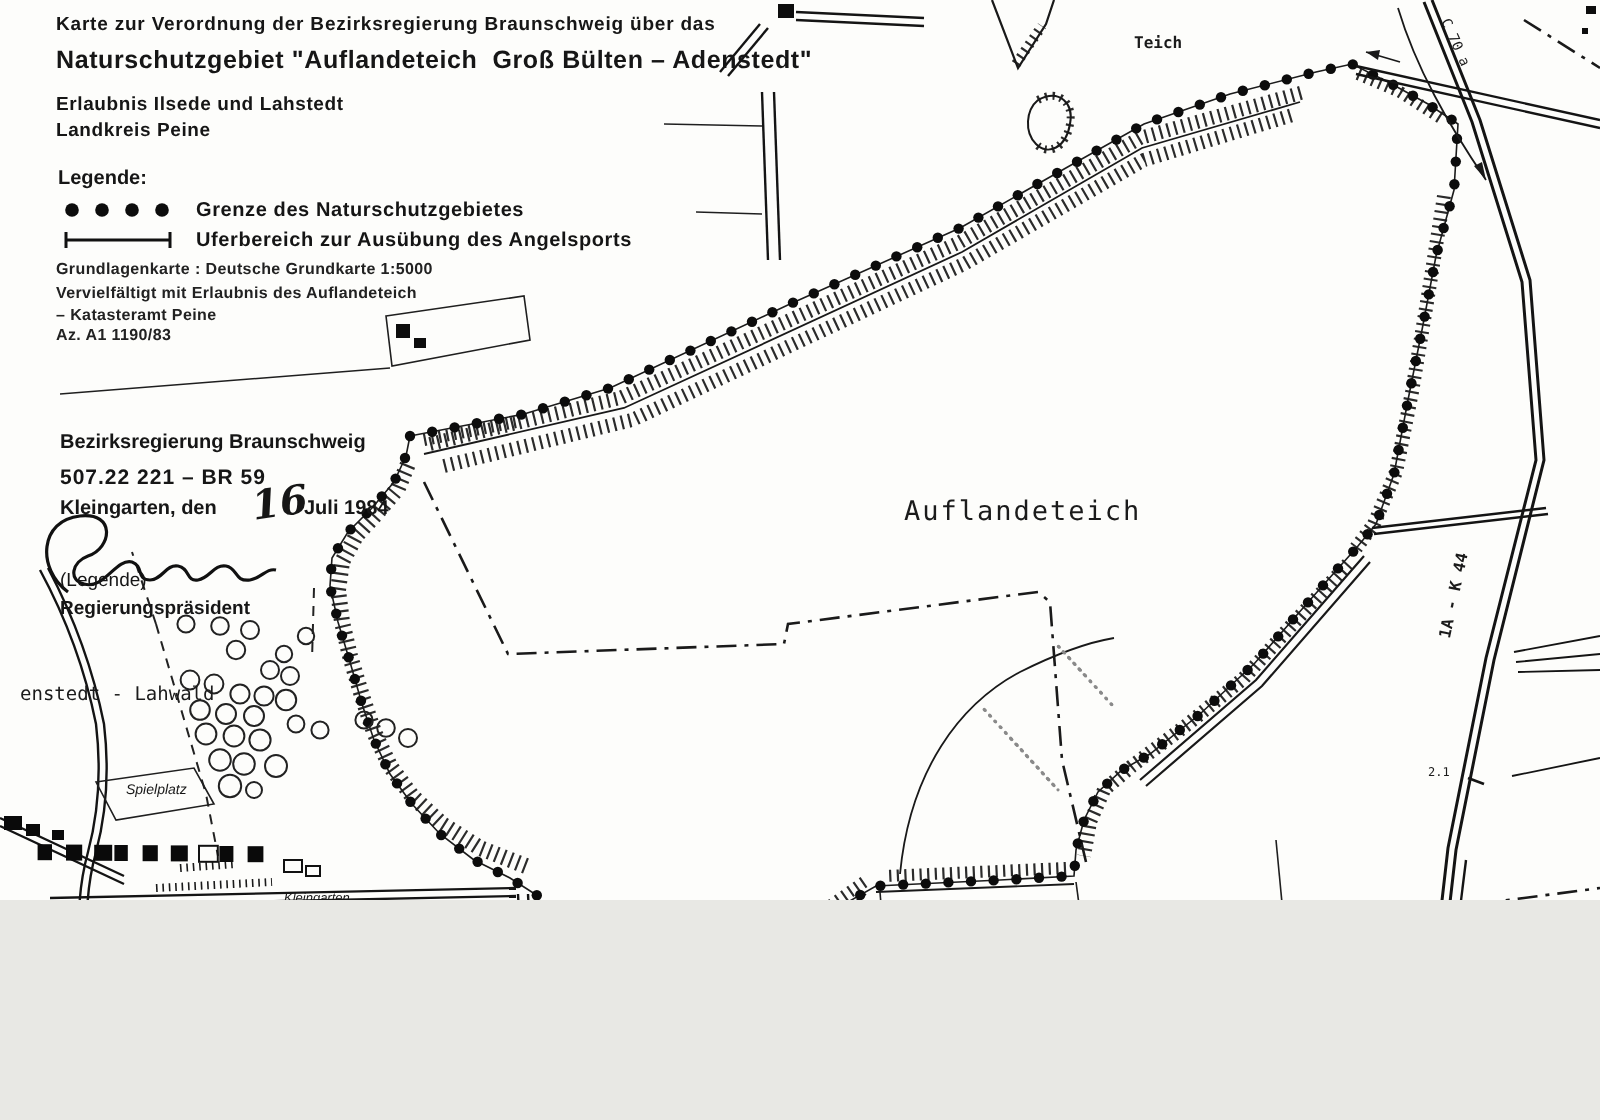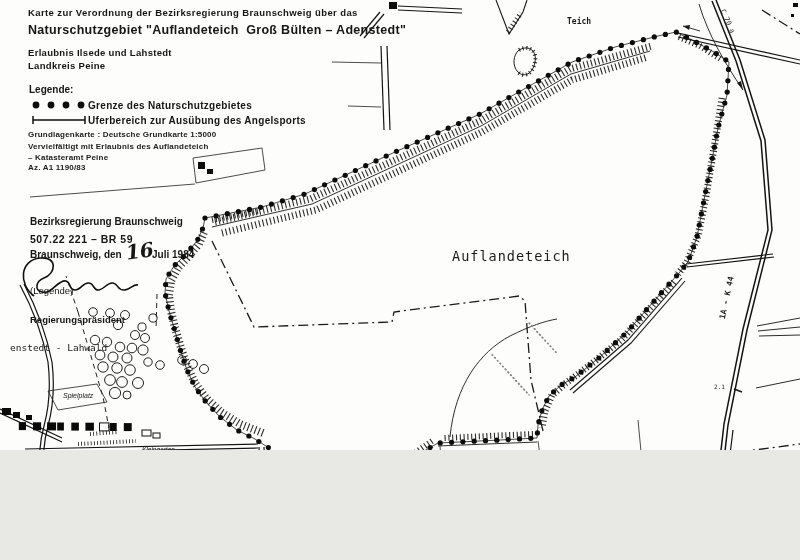--- a/index.html
+++ b/index.html
@@ -11,21 +11,21 @@
   .title1{font-size:9.5px;font-weight:bold;letter-spacing:.4px;}
   .title2{font-size:12.5px;font-weight:bold;letter-spacing:.3px;}
   .sub{font-size:9.5px;font-weight:bold;letter-spacing:.3px;}
   .leg-t{font-size:10px;font-weight:bold;}
   .leg-i{font-size:10px;font-weight:bold;letter-spacing:.3px;}
   .src{font-size:8px;font-weight:bold;letter-spacing:.2px;color:#222;}
   .auth{font-size:10px;font-weight:bold;}
   .ref{font-size:10.5px;font-weight:bold;letter-spacing:.5px;}
   .hand{font-family:"DejaVu Serif",serif;font-style:italic;font-weight:bold;}
   .maplabel{font-family:"DejaVu Sans Mono",monospace;color:#1b1b1b;}
-  .legrow{position:absolute;display:flex;align-items:center;}
+  .legrow{position:absolute;display:flex;align-items:center;gap:10px;}
 </style>
 </head>
 <body>
 
 <div id="stage">
 
   <svg id="mapsvg" width="800" height="560" viewBox="0 0 800 560">
 
     <g stroke="#1a1a1a" fill="none" stroke-dasharray="1.1 2.7" opacity="0.92">
       <path d="M212,220 L258,211" stroke-width="6"></path>
@@ -536,25 +536,25 @@
     <span class="leg-i">Uferbereich zur Ausübung des Angelsports</span>
   </div>
 
   <div class="t src" style="left:28px;top:130px">Grundlagenkarte : Deutsche Grundkarte 1:5000</div>
   <div class="t src" style="left:28px;top:142px">Vervielfältigt mit Erlaubnis des Auflandeteich</div>
   <div class="t src" style="left:28px;top:153px">– Katasteramt Peine</div>
   <div class="t src" style="left:28px;top:163px">Az. A1 1190/83</div>
 
   <div class="t auth" style="left:30px;top:216px">Bezirksregierung Braunschweig</div>
   <div class="t ref" style="left:30px;top:233px">507.22 221 – BR 59</div>
-  <div class="t auth" style="left:30px;top:249px">Braunschweig, den</div>
+  <div class="t auth" style="left:30px;top:249px">Kleingarten, den</div>
   <div class="t hand" style="left:126px;top:240px;font-size:20px;transform:rotate(-8deg)">16</div>
   <div class="t auth" style="left:152px;top:249px">Juli 1984</div>
   <div class="t" style="left:30px;top:286px;font-size:9.5px">(Legende)</div>
-  <div class="t bold" style="left:30px;top:315px;font-size:9.5px">Regierungspräsident</div>
+  <div class="t bold" style="left:30px;top:300px;font-size:9.5px">Regierungspräsident</div>
 
   <div class="t maplabel" style="left:452px;top:249px;font-size:13.5px;letter-spacing:1px">Auflandeteich</div>
   <div class="t maplabel bold" style="left:567px;top:17px;font-size:8px">Teich</div>
   <div class="t maplabel" style="left:10px;top:343px;font-size:9.5px">enstedt - Lahwald</div>
   <div class="t" style="left:63px;top:392px;font-size:7px;font-style:italic">Spielplatz</div>
   <div class="t" style="left:142px;top:446px;font-size:6.5px;font-style:italic">Kleingarten</div>
   <div class="t maplabel bold" style="left:718px;top:318px;font-size:8px;transform:rotate(-78deg);transform-origin:left top">1A - K 44</div>
   <div class="t maplabel" style="left:726px;top:8px;font-size:7px;transform:rotate(66deg);transform-origin:left top">C 70 a</div>
   <div class="t maplabel" style="left:714px;top:384px;font-size:6px">2.1</div>
 </div>

